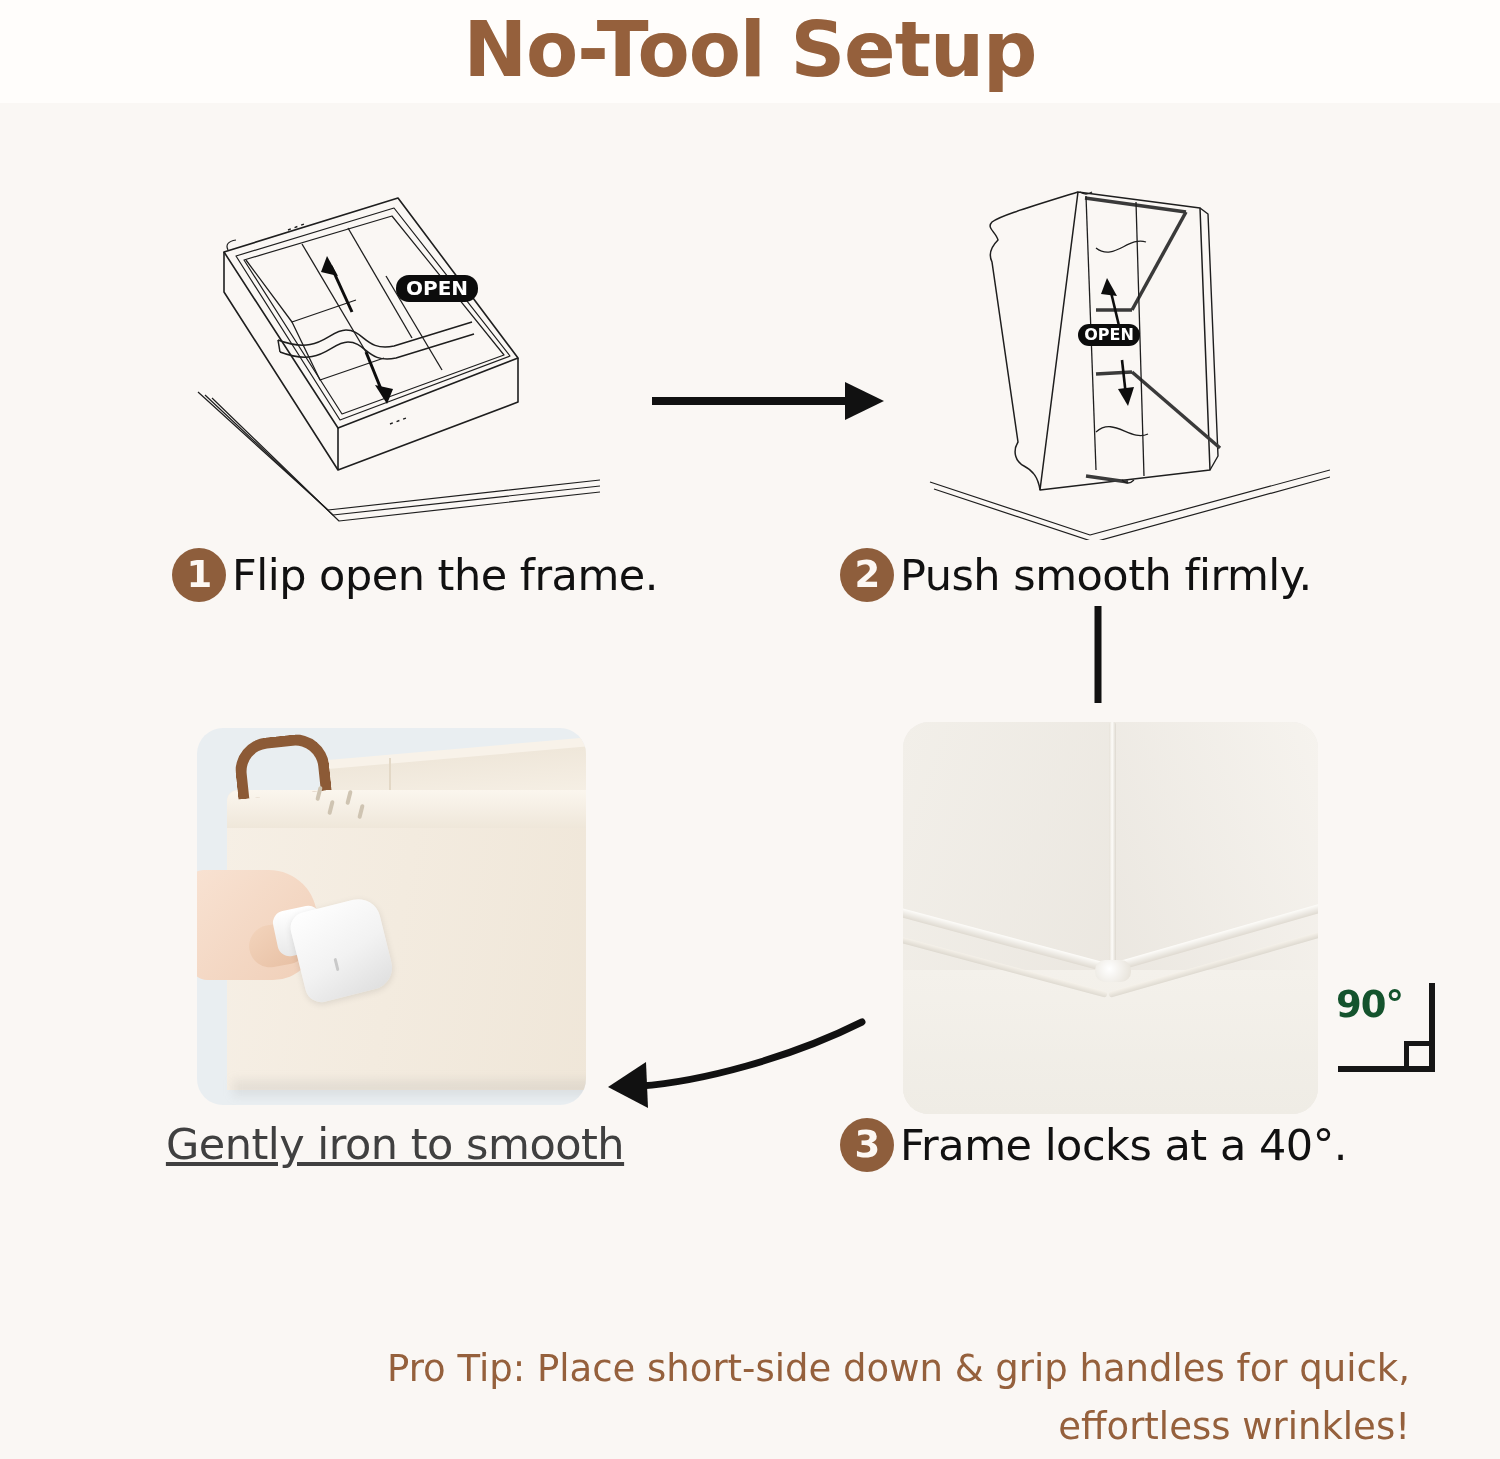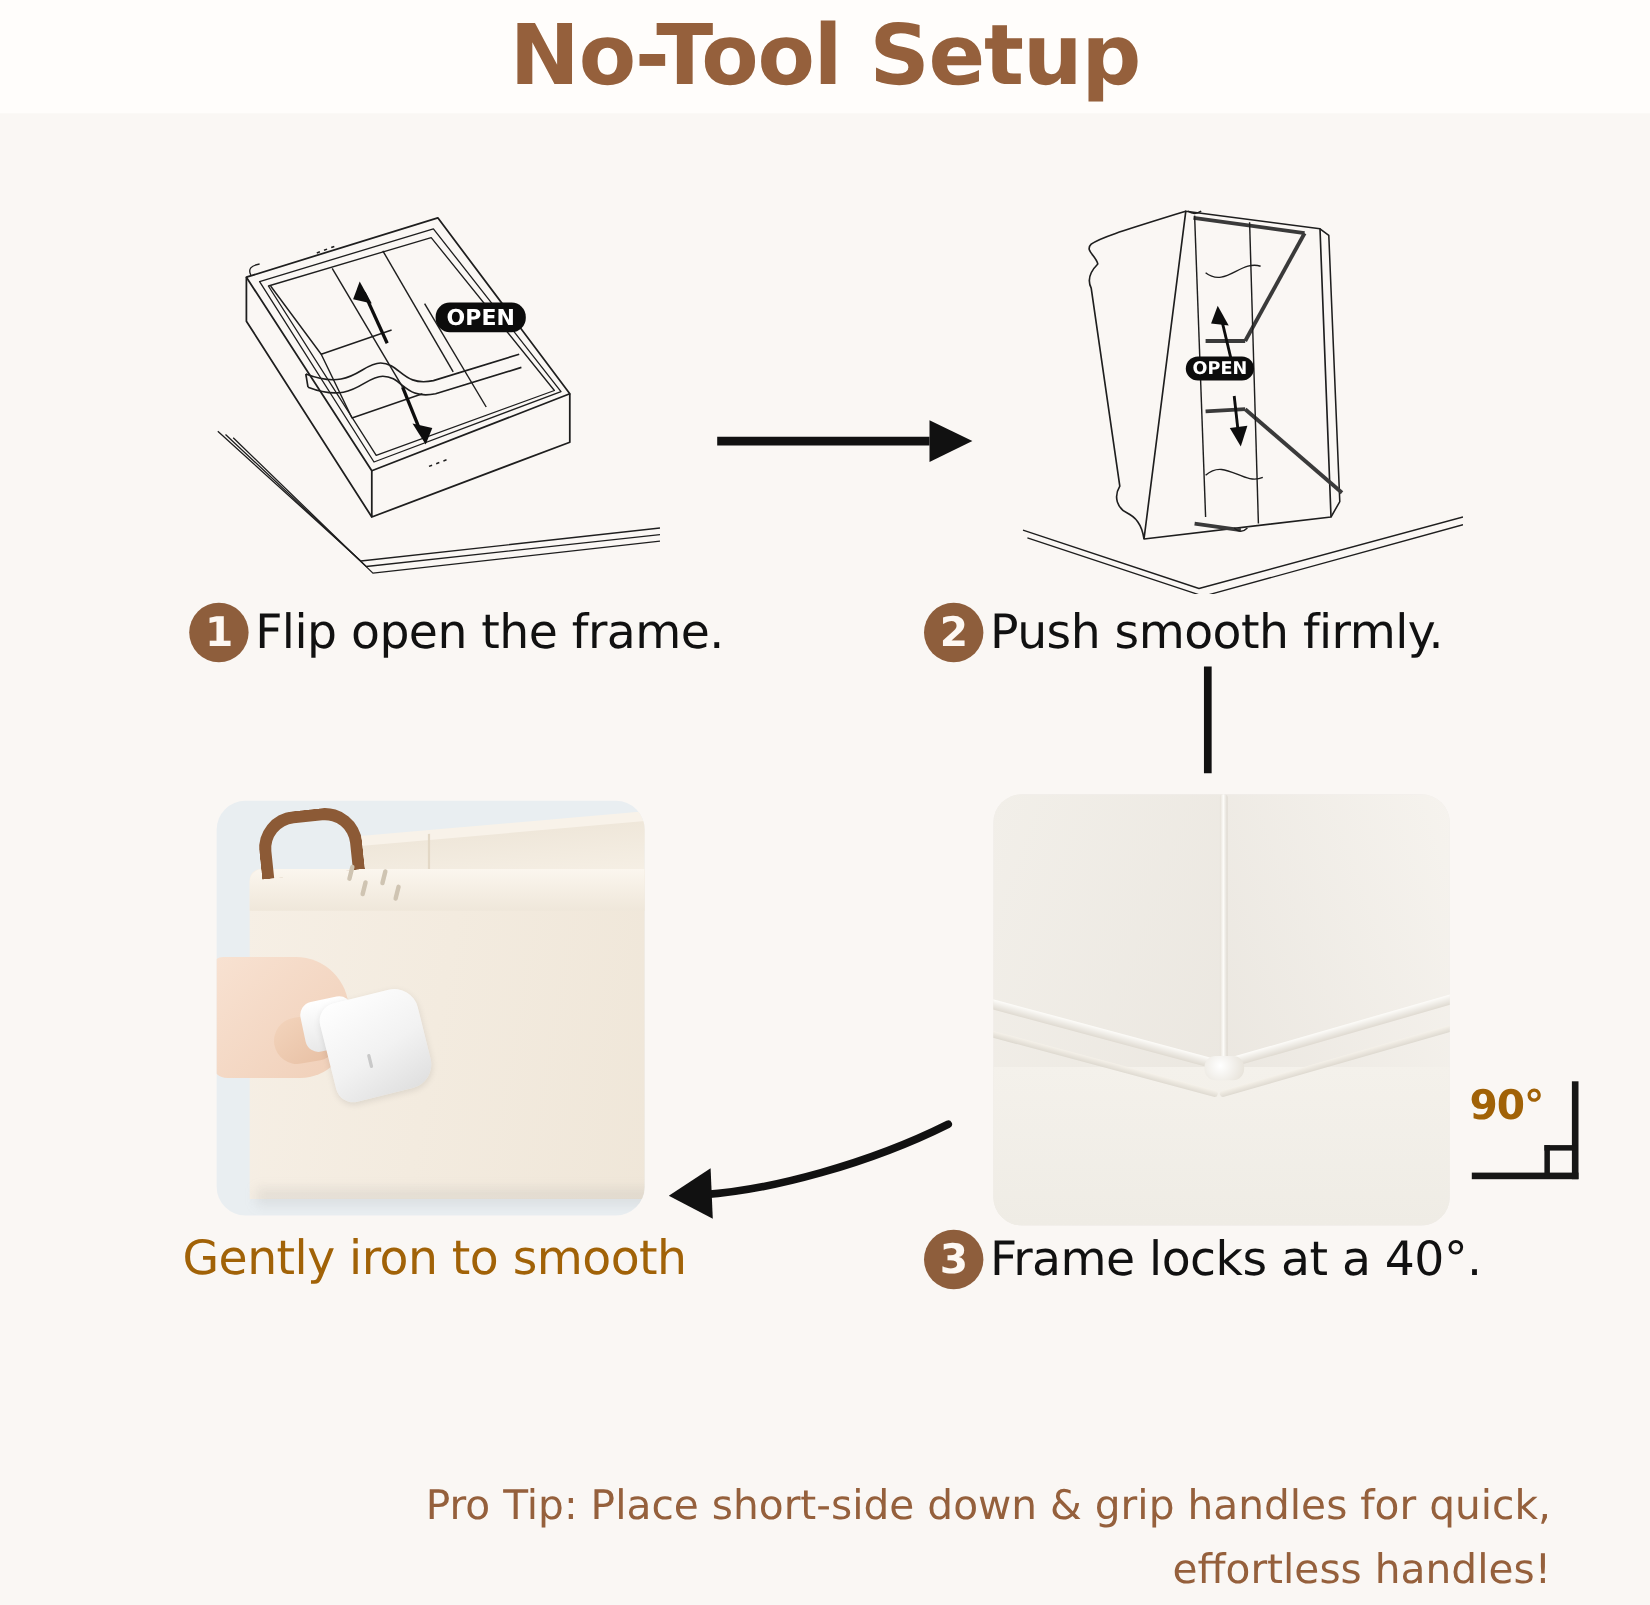--- a/index.html
+++ b/index.html
@@ -217,21 +217,21 @@
     background: radial-gradient(circle at 40% 40%,#ffffff,#e4dfd5);
     border-radius: 10px;
   }
   
   .svg-layer { position: absolute; left: 0; top: 0; width: 1500px; height: 1459px; pointer-events: none; }
   
   .angle-badge { position: absolute; left: 1330px; top: 975px; width: 120px; height: 105px; }
   .angle-text {
     position: absolute; left: 6px; top: 8px;
     font-family: "DejaVu Sans", sans-serif;
-    font-weight: bold; font-size: 37px; color: #a16207; letter-spacing: -1px;
+    font-weight: bold; font-size: 37px; color: #14532d; letter-spacing: -1px;
   }
   .angle-vline { position: absolute; left: 99px; top: 8px; width: 6px; height: 89px; background: #161616; }
   .angle-hline { position: absolute; left: 8px; top: 91px; width: 97px; height: 6px; background: #161616; }
   .angle-square { position: absolute; left: 74px; top: 66px; width: 25px; height: 25px; border: 5px solid #161616; border-right: none; border-bottom: none; }
   
   .protip {
     position: absolute;
     left: 90px; top: 1340px;
     width: 1320px;
     text-align: right;
@@ -404,22 +404,22 @@
     <div class="angle-square"></div>
   </div>
 
   <div class="caption" style="left:840px; top:1118px;">
     <span class="badge">3</span>
     <span class="cap-text">Frame locks at a 40°.</span>
   </div>
 
   <div style="position:absolute; left:110px; top:1118px; width:570px; text-align:center;
               font-family:'DejaVu Sans',sans-serif; font-size:43px; line-height:52px;
-              color:#a16207; letter-spacing:-0.5px;">
+              color:#404040; letter-spacing:-0.5px;text-decoration:underline;">
     <div>Gently iron to smooth</div>
   </div>
 
   <div class="protip">
     <div>Pro Tip: Place short-side down &amp; grip handles for quick,</div>
-    <div>effortless handles!</div>
+    <div>effortless wrinkles!</div>
   </div>
 
 </div>
 
 </body></html>

